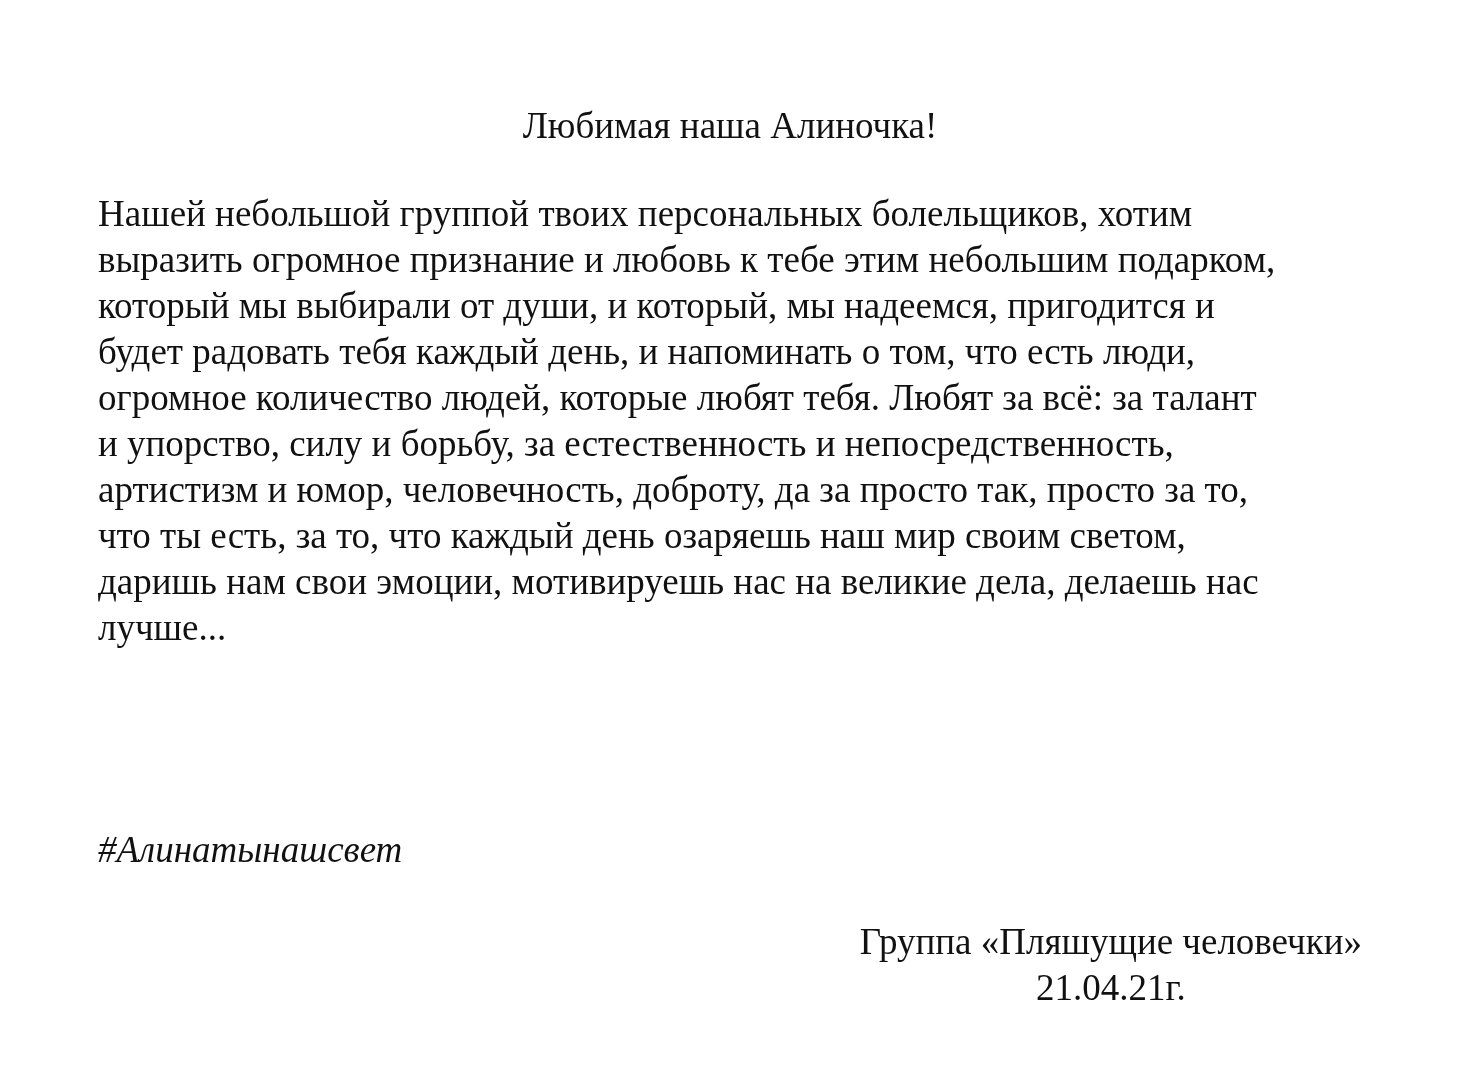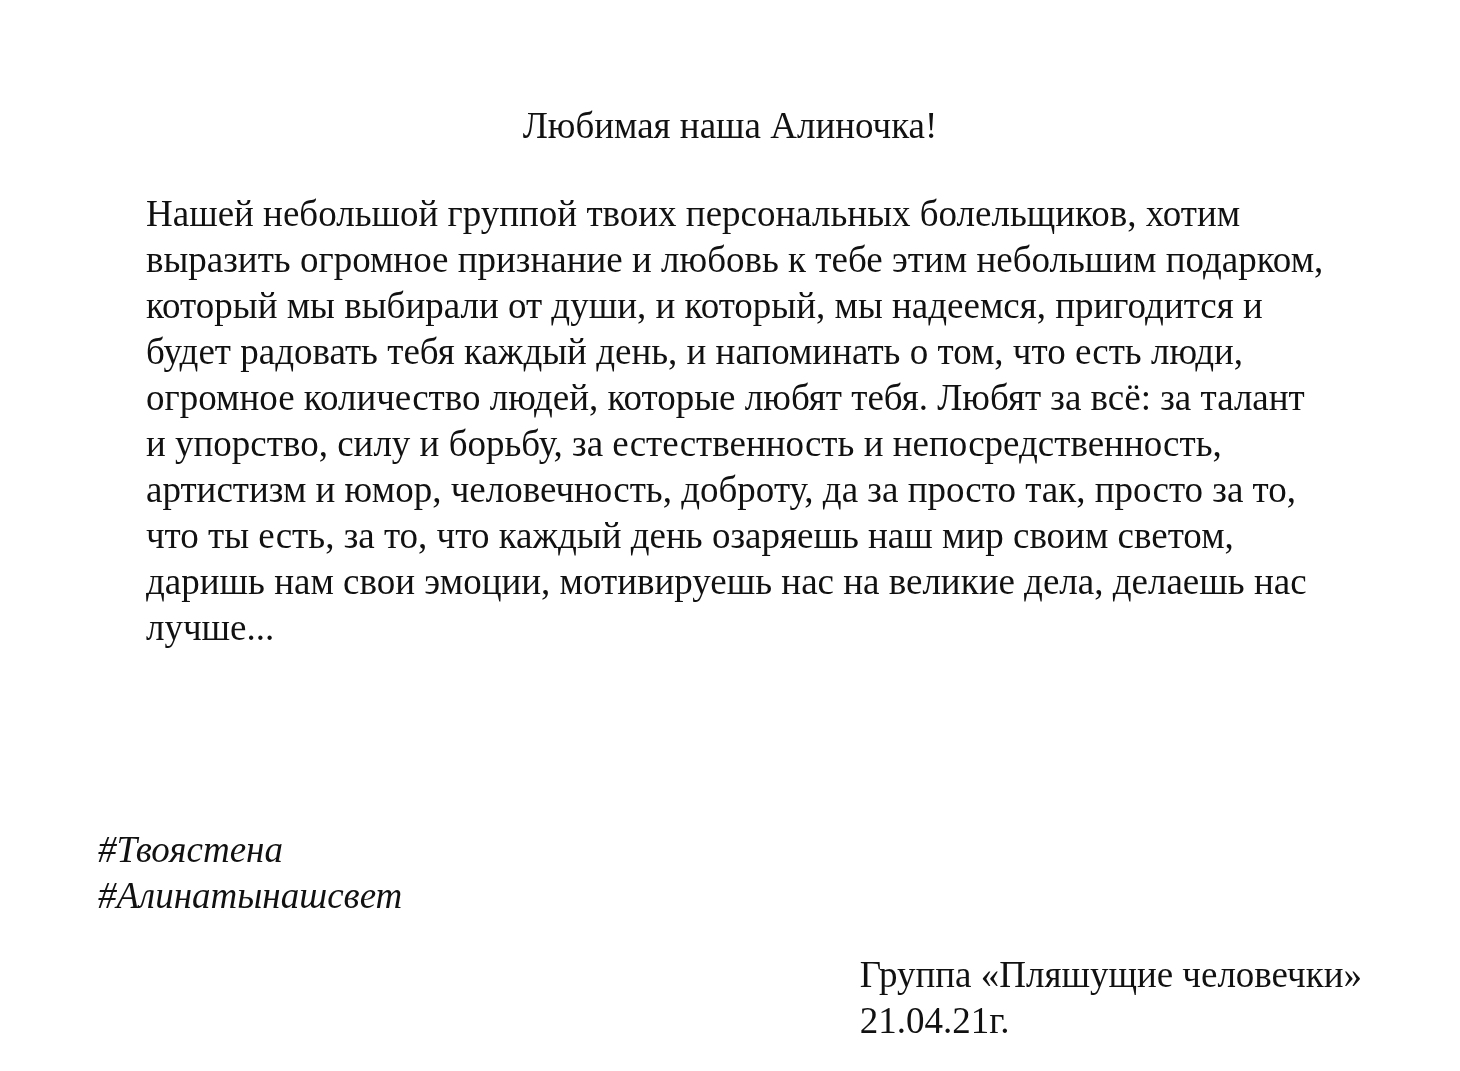--- a/index.html
+++ b/index.html
@@ -25,42 +25,41 @@
   .title {
     left: 0;
     right: 0;
     top: 103px;
     text-align: center;
   }
   .para-main {
     left: 98px;
     width: 1275px;
     top: 191px;
-    margin-left: 48px;
   }
   .para-thanks {
     left: 98px;
     width: 1275px;
     top: 696px;
   }
   .hashtags {
     position: absolute;
     left: 98px;
     top: 827px;
     font-style: italic;
   }
   .hashtag {
     white-space: nowrap;
     line-height: 46px;
   }
   .signature {
     position: absolute;
     right: 98px;
-    top: 952px;
-    text-align: left;
+    top: 919px;
+    text-align: center;
   }
   .signature div {
     line-height: 46px;
     white-space: nowrap;
   }
 </style>
 </head>
 <body>
 
 <div class="page">
@@ -73,21 +72,20 @@
 будет радовать тебя каждый день, и напоминать о том, что есть люди,
 огромное количество людей, которые любят тебя. Любят за всё: за талант
 и упорство, силу и борьбу, за естественность и непосредственность,
 артистизм и юмор, человечность, доброту, да за просто так, просто за то,
 что ты есть, за то, что каждый день озаряешь наш мир своим светом,
 даришь нам свои эмоции, мотивируешь нас на великие дела, делаешь нас
 лучше...</div>
 
 
   <div class="hashtags">
-    <div class="hashtag">#Твоястена</div>
     <div class="hashtag">#Алинатынашсвет</div>
   </div>
 
   <div class="signature">
     <div>Группа «Пляшущие человечки»</div>
     <div>21.04.21г.</div>
   </div>
 
 </div>
 

